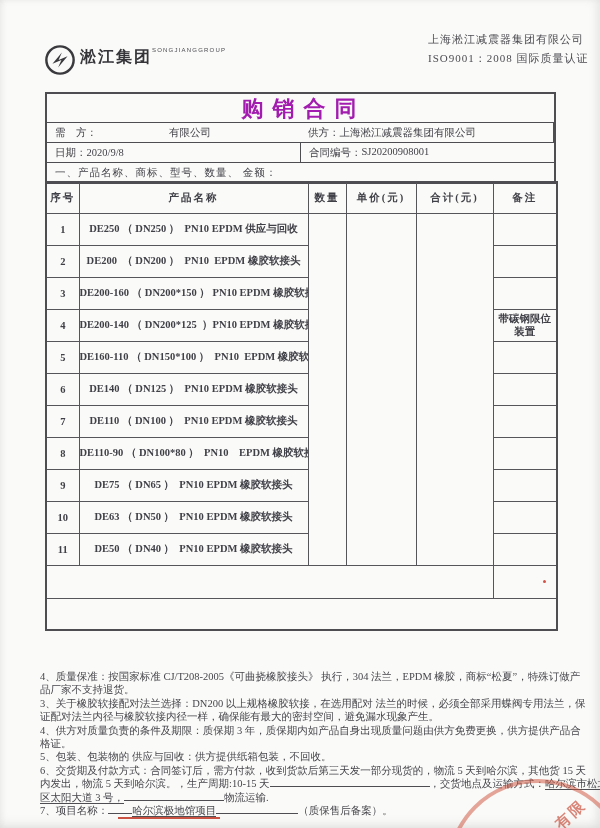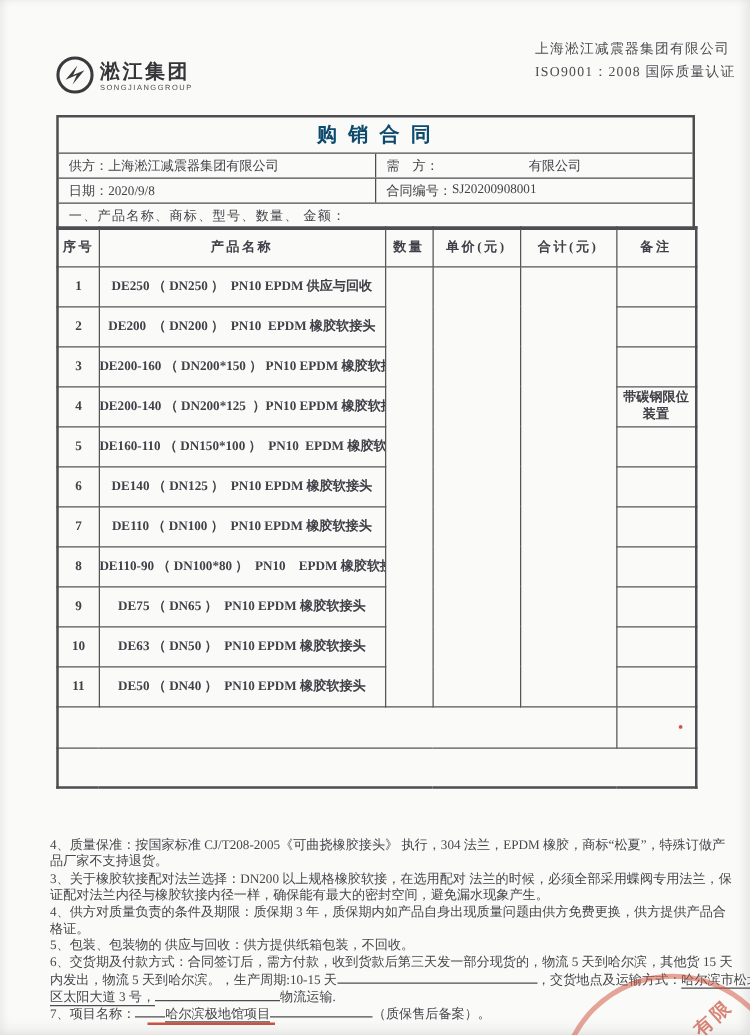--- a/index.html
+++ b/index.html
@@ -6,27 +6,27 @@
   html,body { width:600px; height:828px; }
   body { background:#d9d9d6; font-family:"Liberation Serif","DejaVu Serif",serif; }
   .page {
     position:relative; width:600px; height:828px; background:#fafaf8; overflow:hidden;
     box-shadow: inset -5px 0 8px rgba(0,0,0,.05), inset 0 -6px 10px rgba(0,0,0,.05), inset 3px 0 5px rgba(0,0,0,.03);
     color:#42424a;
   }
   
   .logo-wrap { position:absolute; left:44px; top:44px; display:flex; align-items:flex-start; gap:4px; }
   .logo-glyph { width:32px; height:32px; }
-  .logo-text-col { display:flex; flex-direction:column; margin-top:3px; }
+  .logo-text-col { display:flex; flex-direction:row; margin-top:3px; }
   .logo-name { font-size:16px; font-weight:bold; color:#35353a; letter-spacing:2px; font-family:"Liberation Sans","DejaVu Sans",sans-serif; }
   .logo-sub { font-size:6px; color:#4a4a50; letter-spacing:1.2px; font-family:"Liberation Sans","DejaVu Sans",sans-serif; margin-top:0px; }
   .head-right { position:absolute; left:428px; top:30px; font-size:11px; line-height:19px; color:#4c4c52; letter-spacing:1px; }
   
   .doc-box { position:absolute; left:45px; top:92px; width:511px; border:2px solid #4d4d52; background:transparent; }
-  .doc-title { height:29px; line-height:29px; text-align:center; font-size:16px; font-weight:bold; letter-spacing:9px; padding-left:6px; color:#0c4a6e; border-bottom:1px solid #4d4d52; }
+  .doc-title { height:29px; line-height:29px; text-align:center; font-size:22px; font-weight:bold; letter-spacing:9px; padding-left:6px; color:#a21caf; border-bottom:1px solid #4d4d52; }
   .info-row { display:flex; border-bottom:1px solid #4d4d52; font-size:10.5px; }
   .info-row:last-child { border-bottom:none; }
   .info-cell { padding:3px 0 2px 8px; white-space:pre; }
   .info-left { width:254px; border-right:1px solid #4d4d52; }
   .info-right { flex:1; display:flex; }
   .buyer-suffix { margin-left:72px; }
   .info-section { padding:3px 0 2px 8px; font-size:10.5px; letter-spacing:1px; }
   
   table.products { position:absolute; left:45px; top:181px; width:511px; border-collapse:collapse; table-layout:fixed; font-size:10.5px; color:#404048; }
   table.products th, table.products td { border:1px solid #55555a; text-align:center; vertical-align:middle; font-weight:bold; overflow:hidden; }
@@ -63,22 +63,22 @@
     </div>
   </div>
   <div class="head-right">
     <div>上海淞江减震器集团有限公司</div>
     <div>ISO9001：2008 国际质量认证</div>
   </div>
 
   <div class="doc-box">
     <div class="doc-title">购销合同</div>
     <div class="info-row">
+      <div class="info-cell info-right"><span>需    方：</span><span class="buyer-suffix">有限公司</span></div>
       <div class="info-cell info-left"><span>供方：</span><span>上海淞江减震器集团有限公司</span></div>
-      <div class="info-cell info-right"><span>需    方：</span><span class="buyer-suffix">有限公司</span></div>
     </div>
     <div class="info-row">
       <div class="info-cell info-left"><span>日期：</span><span>2020/9/8</span></div>
       <div class="info-cell info-right"><span>合同编号：</span><span>SJ20200908001</span></div>
     </div>
     <div class="info-row">
       <div class="info-section">一、产品名称、商标、型号、数量、 金额：</div>
     </div>
   </div>
 

